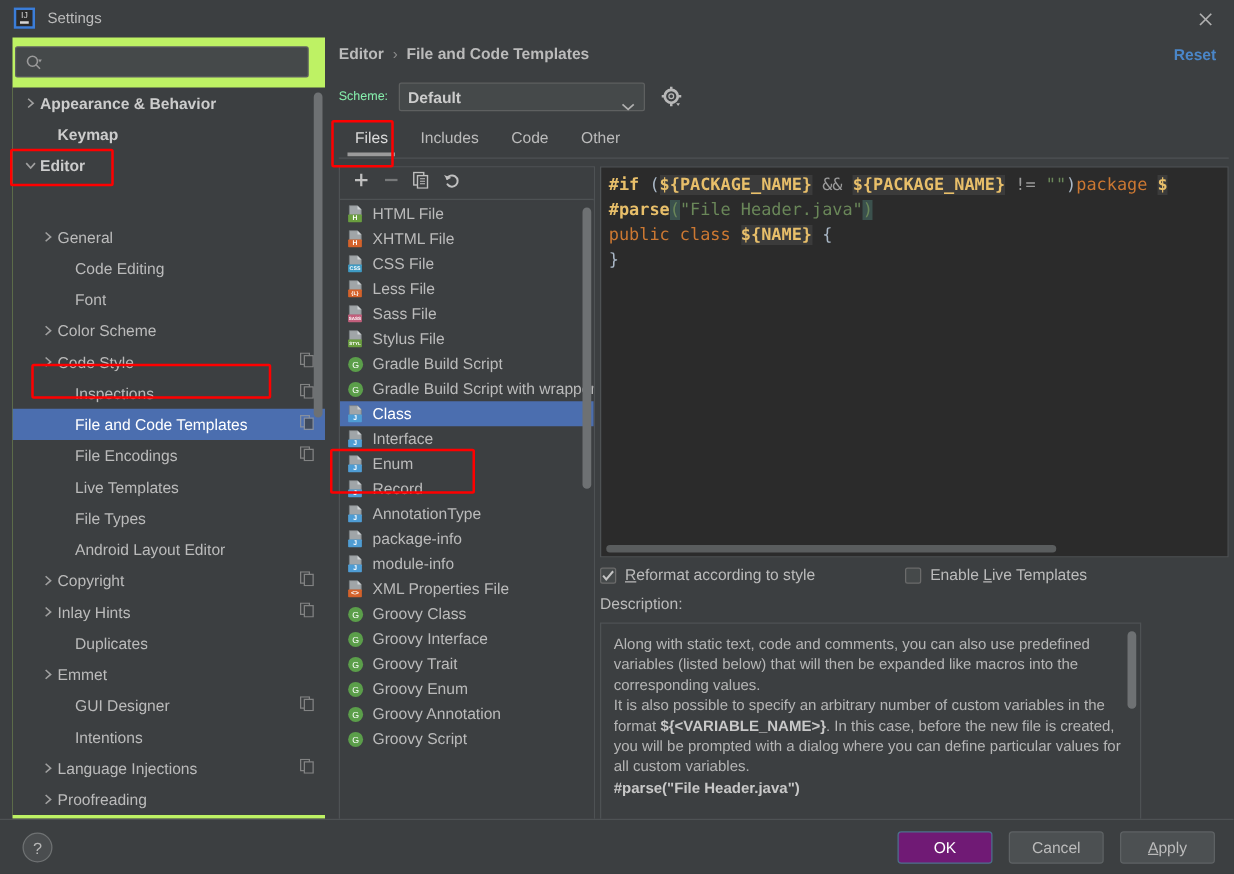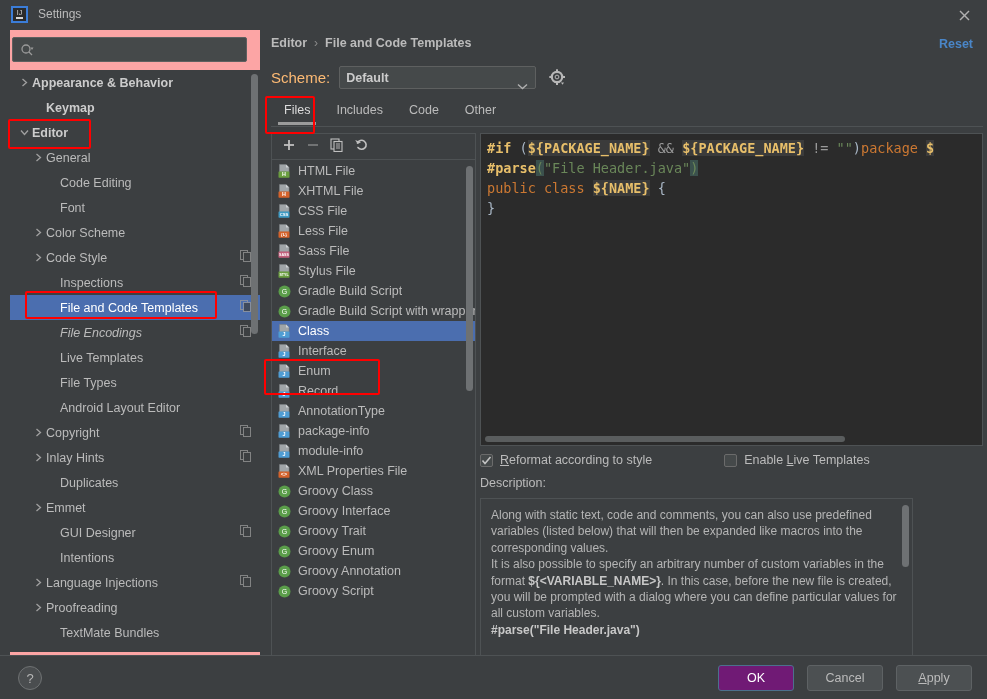--- a/index.html
+++ b/index.html
@@ -46,21 +46,21 @@
     position: absolute; right: 14px; top: 6px;
     width: 18px; height: 18px; cursor: pointer;
     display: flex; align-items: center; justify-content: center;
   }
   .close-btn svg { display: block; }
 
   
   .sidebar {
     position: absolute; left: 10px; top: 30px;
     width: 250px; height: 625px;
-    background: #fca5a5;
+    background: #bef264;
   }
   .search-box {
     position: absolute; left: 2px; top: 7px;
     width: 235px; height: 25px;
     background: #45494a;
     border: 1px solid #5e6060;
     border-radius: 2px;
     display: flex; align-items: center;
   }
   .search-icon-wrap { margin-left: 7px; display:flex; align-items:center; }
@@ -114,21 +114,21 @@
   }
   .crumb-sep { color: #8a8a8a; font-weight: normal; font-size: 12px; }
   .reset-link {
     position: absolute; right: 14px; top: 7px;
     font-size: 12.5px; color: #4a86c8; font-weight: bold; cursor: pointer;
   }
   .scheme-row {
     position: absolute; left: 3px; top: 36px;
     display: flex; align-items: center; gap: 9px;
   }
-  .scheme-label { font-size: 15px; color: #fdba74; }
+  .scheme-label { font-size: 10px; color: #86efac; }
   .scheme-select {
     width: 197px; height: 23px;
     background: #45494a;
     border: 1px solid #5e6060; border-radius: 2px;
     display: flex; align-items: center;
     padding: 0 6px;
     cursor: pointer; position: relative;
   }
   .scheme-value { font-size: 12.5px; color: #cccccc; font-weight: bold; }
   .scheme-arrow { position: absolute; right: 7px; top: 9px; }
@@ -349,21 +349,21 @@
           <span class="tree-label">Keymap</span>
         </div>
         <div class="tree-item bold" style="padding-left: 6px;">
           <span class="tw">
             <svg class="chev" width="9" height="9" viewBox="0 0 9 9">
               <path d="M1 2.5 L4.5 6.5 L8 2.5" fill="none" stroke="#a0a0a0" stroke-width="1.3"></path>
             </svg>
           </span>
           <span class="tree-label">Editor</span>
         </div>
-        <div class="tree-item" style="padding-left: 20px;">
+        <div class="tree-item" style="padding-left: 20px; margin-top: 32px;">
           <span class="tw">
             <svg class="chev" width="9" height="9" viewBox="0 0 9 9">
               <path d="M2.5 1 L6.5 4.5 L2.5 8" fill="none" stroke="#a0a0a0" stroke-width="1.3"></path>
             </svg>
           </span>
           <span class="tree-label">General</span>
         </div>
         <div class="tree-item" style="padding-left: 34px;">
           <span class="tw"></span>
           <span class="tree-label">Code Editing</span>
@@ -401,21 +401,21 @@
             </svg></span>
         </div>
         <div class="tree-item selected" style="padding-left: 34px;">
           <span class="tw"></span>
           <span class="tree-label">File and Code Templates</span>
           <span class="copy-badge"><svg width="12" height="12" viewBox="0 0 12 12">
               <rect x="0.5" y="0.5" width="7" height="9" fill="none" stroke="#9a9a9a" stroke-width="1"></rect>
               <rect x="3.5" y="2.5" width="7" height="9" fill="#3c3f41" stroke="#9a9a9a" stroke-width="1"></rect>
             </svg></span>
         </div>
-        <div class="tree-item" style="padding-left: 34px; font-style: italic;">
+        <div class="tree-item" style="padding-left: 34px;">
           <span class="tw"></span>
           <span class="tree-label">File Encodings</span>
           <span class="copy-badge"><svg width="12" height="12" viewBox="0 0 12 12">
               <rect x="0.5" y="0.5" width="7" height="9" fill="none" stroke="#9a9a9a" stroke-width="1"></rect>
               <rect x="3.5" y="2.5" width="7" height="9" fill="#3c3f41" stroke="#9a9a9a" stroke-width="1"></rect>
             </svg></span>
         </div>
         <div class="tree-item" style="padding-left: 34px;">
           <span class="tw"></span>
           <span class="tree-label">Live Templates</span>

